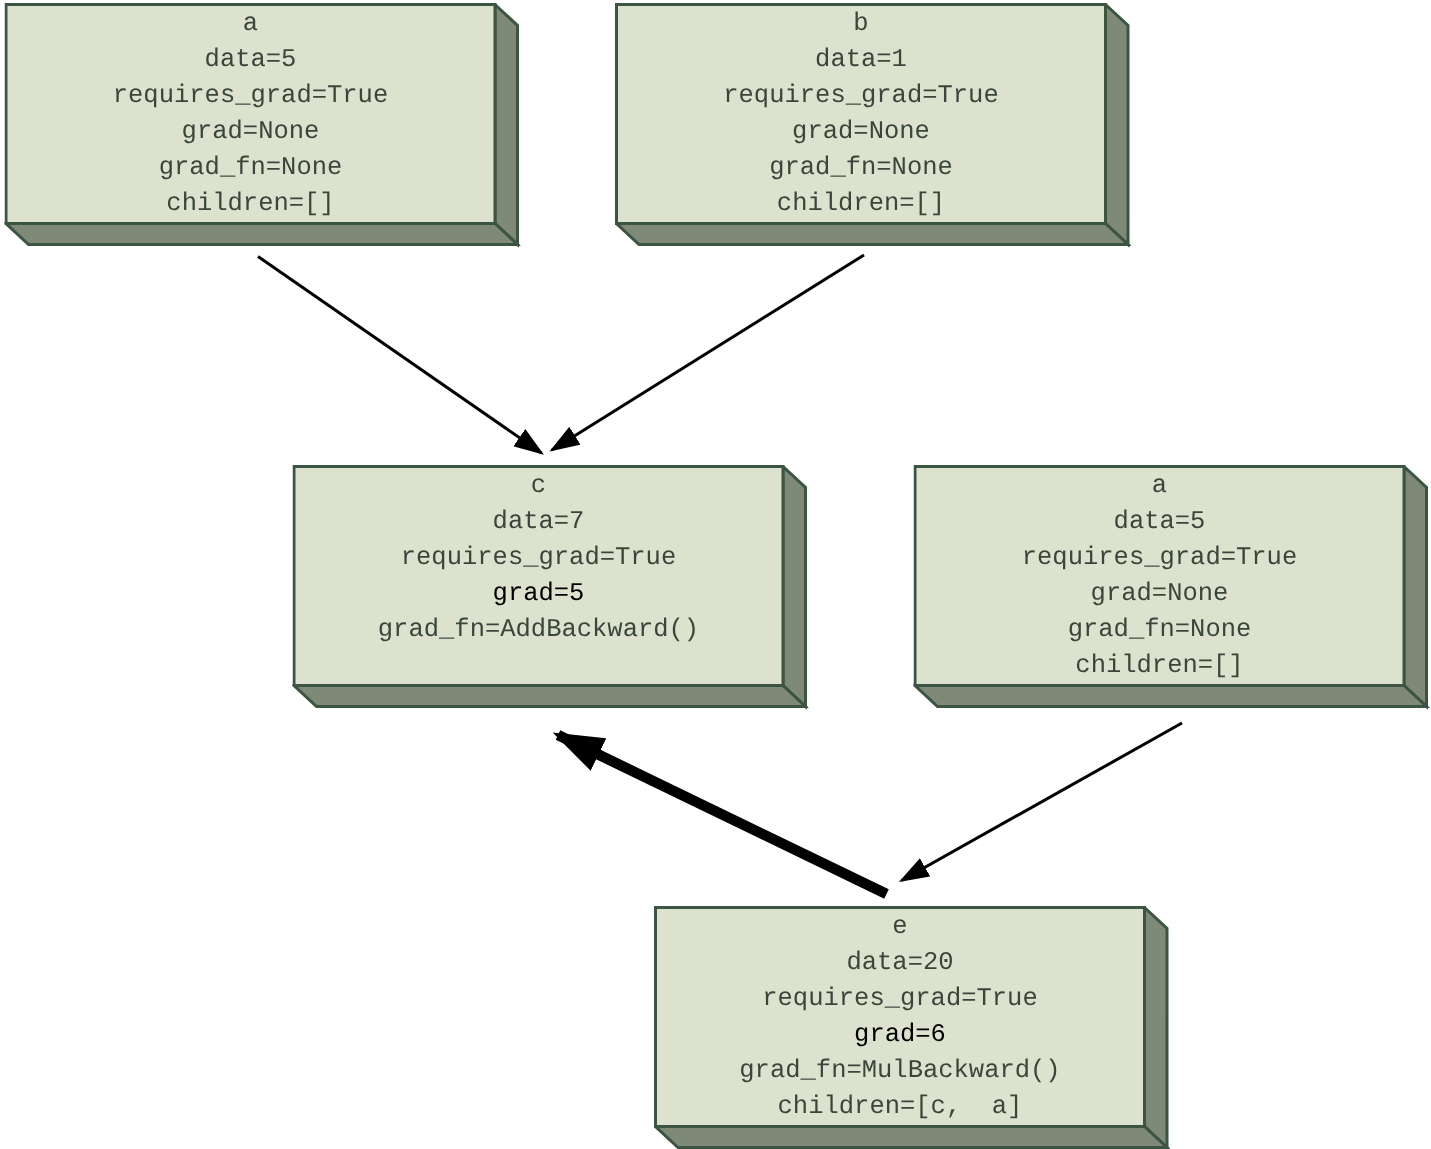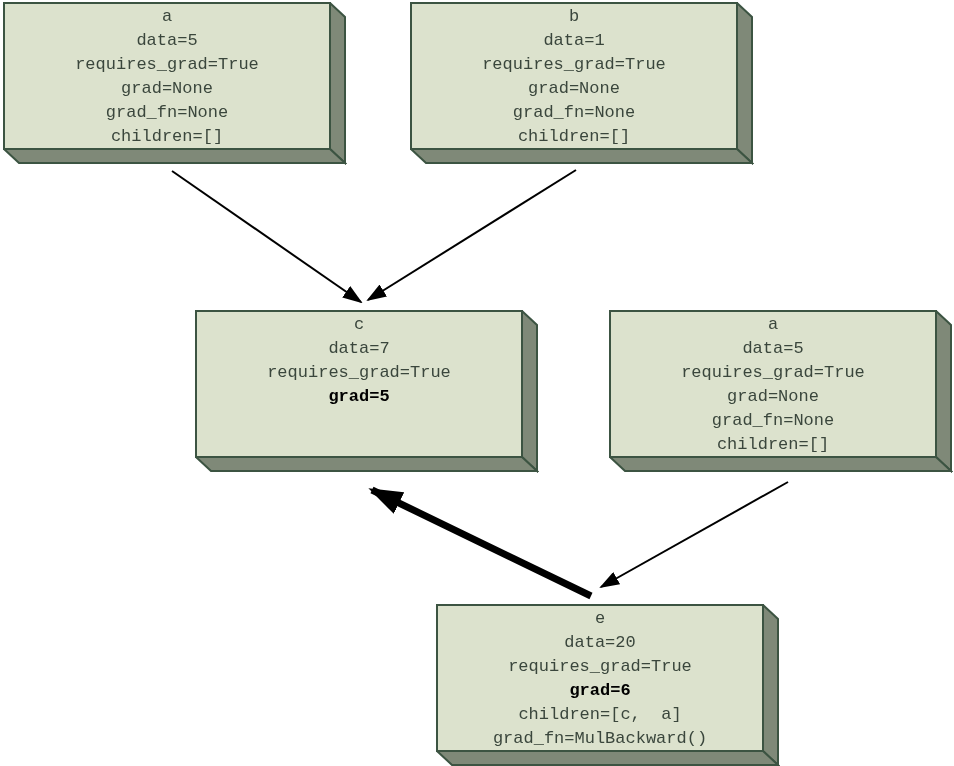--- a/index.html
+++ b/index.html
@@ -31,21 +31,21 @@
     align-items: center;
     justify-content: flex-start;
   }
   .line {
     font-size: 17px;
     line-height: 24px;
     color: var(--text);
     white-space: pre;
     text-align: center;
   }
-  .line.bold { font-weight: bold; color: var(--bold-text); text-align: right; }
+  .line.bold { font-weight: normal; color: var(--bold-text); text-align: right; }
   .edges-layer {
     position: absolute;
     left: 0; top: 0;
     z-index: 2;
     pointer-events: none;
   }
   .edge-thin  { stroke: var(--arrow); stroke-width: 2; fill: none; }
   .edge-thick { stroke: var(--arrow); stroke-width: 7; fill: none; }
   .arrowhead  { fill: var(--arrow); }
 </style>
@@ -90,20 +90,21 @@
     <svg class="slab" width="344" height="163" viewBox="0 0 344 163">
       <polygon class="side" points="327,1 342,15 342,161 327,147"></polygon>
       <polygon class="side" points="1,147 327,147 342,161 16,161"></polygon>
       <rect class="face" x="1" y="1" width="326" height="146"></rect>
     </svg>
     <div class="node-text">
       <div class="line">c</div>
       <div class="line">data=7</div>
       <div class="line">requires_grad=True</div>
       <div class="line bold">grad=5</div>
+      <div class="line">grad_fn=AddBackward()</div>
     </div>
   </div>
 
   <div class="node" style="left:609px; top:310px;">
     <svg class="slab" width="344" height="163" viewBox="0 0 344 163">
       <polygon class="side" points="327,1 342,15 342,161 327,147"></polygon>
       <polygon class="side" points="1,147 327,147 342,161 16,161"></polygon>
       <rect class="face" x="1" y="1" width="326" height="146"></rect>
     </svg>
     <div class="node-text">
@@ -120,22 +121,22 @@
     <svg class="slab" width="344" height="163" viewBox="0 0 344 163">
       <polygon class="side" points="327,1 342,15 342,161 327,147"></polygon>
       <polygon class="side" points="1,147 327,147 342,161 16,161"></polygon>
       <rect class="face" x="1" y="1" width="326" height="146"></rect>
     </svg>
     <div class="node-text">
       <div class="line">e</div>
       <div class="line">data=20</div>
       <div class="line">requires_grad=True</div>
       <div class="line bold">grad=6</div>
+      <div class="line">grad_fn=MulBackward()</div>
       <div class="line">children=[c,  a]</div>
-      <div class="line">grad_fn=MulBackward()</div>
     </div>
   </div>
 
   <svg class="edges-layer" width="954" height="766" viewBox="0 0 954 766">
     <defs>
       <marker id="head-thin" markerWidth="20" markerHeight="14" refX="18" refY="7" orient="auto" markerUnits="userSpaceOnUse">
         <path class="arrowhead" d="M0,0 L20,7 L0,14 Z"></path>
       </marker>
       <marker id="head-thick" markerWidth="34" markerHeight="24" refX="30" refY="12" orient="auto" markerUnits="userSpaceOnUse">
         <path class="arrowhead" d="M0,0 L34,12 L0,24 Z"></path>

